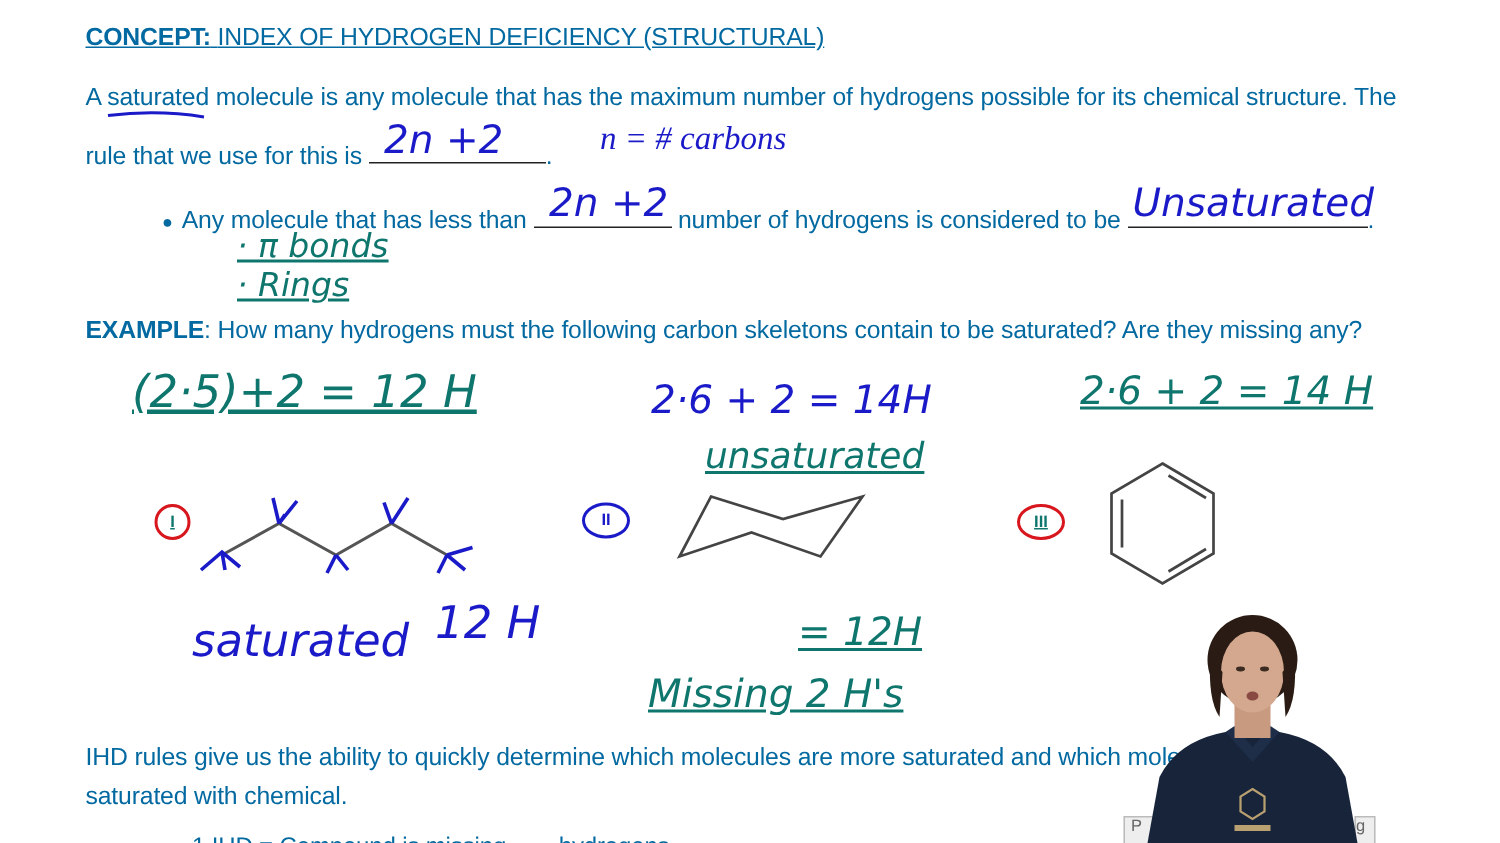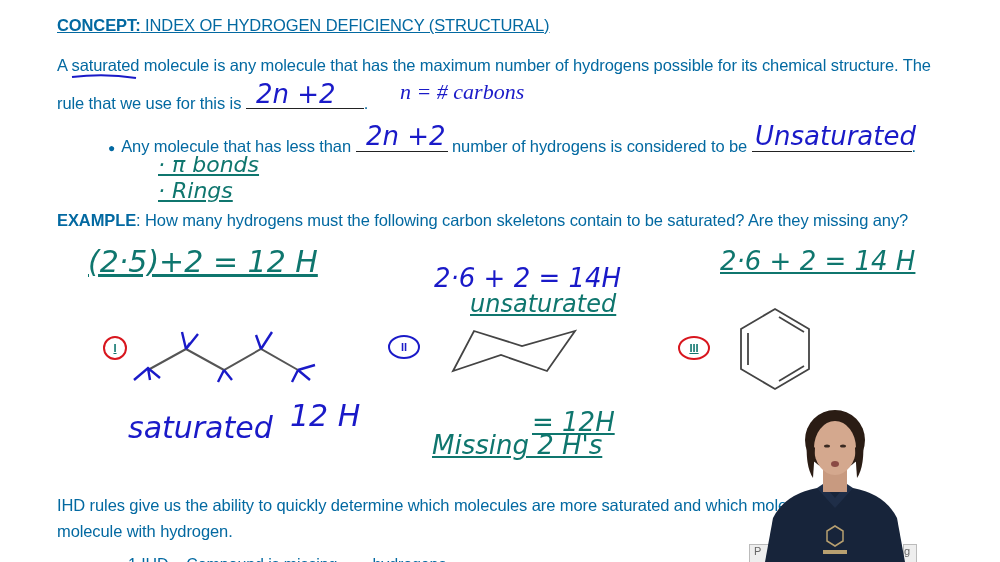--- a/index.html
+++ b/index.html
@@ -45,21 +45,21 @@
 <div class="abs hw blue" style="left:755px; top:121px; font-size:26px;">Unsaturated</div>
 
 <div class="abs hw red" style="left:158px; top:152px; font-size:22px;">· π bonds</div>
 <div class="abs hw red" style="left:158px; top:178px; font-size:22px;">· Rings</div>
 
 <div class="abs printed" style="left:57px; top:211px;">
   <b>EXAMPLE</b><span>: How many hydrogens must the following carbon skeletons contain to be saturated? Are they missing any?</span>
 </div>
 
 <div class="abs hw red" style="left:88px; top:244px; font-size:30px;">(2·5)+2 = 12 H</div>
-<div class="abs hw blue" style="left:434px; top:252px; font-size:26px;margin-top:11px;">2·6 + 2 = 14H</div>
+<div class="abs hw blue" style="left:434px; top:252px; font-size:26px;">2·6 + 2 = 14H</div>
 <div class="abs hw red" style="left:720px; top:246px; font-size:26px;">2·6 + 2 = 14 H</div>
 
 <div class="numcircle red" style="left:103px; top:336px; width:20px; height:20px; border-color:#d8161e;">I</div>
 <div class="numcircle blue" style="left:388px; top:335px; width:28px; height:20px; border-color:#1a1ac8;">II</div>
 <div class="numcircle red" style="left:678px; top:336px; width:28px; height:20px; border-color:#d8161e;">III</div>
 
 <svg class="abs" style="left:120px; top:310px;" width="210" height="80">
   <polyline points="28,60 66,39 104,60 141,39 178,60" fill="none" stroke="#555" stroke-width="2"></polyline>
   <g stroke="#1a1ac8" stroke-width="2.4" fill="none">
     <path d="M14,70 L28,58 L40,68 M28,58 L30,70"></path>
@@ -70,33 +70,33 @@
   </g>
 </svg>
 <div class="abs hw blue" style="left:128px; top:410px; font-size:30px;">saturated</div>
 <div class="abs hw blue" style="left:290px; top:398px; font-size:30px;">12 H</div>
 
 <svg class="abs" style="left:450px; top:325px;" width="130" height="55">
   <polygon points="24,6 72,21 125,6 97,46 51,30 3,46" fill="none" stroke="#444" stroke-width="1.8"></polygon>
 </svg>
 <div class="abs hw red" style="left:470px; top:290px; font-size:24px;">unsaturated</div>
 <div class="abs hw red" style="left:532px; top:392px; font-size:26px;margin-top:15px;">= 12H</div>
-<div class="abs hw red" style="left:432px; top:430px; font-size:26px;">Missing 2 H's</div>
+<div class="abs hw red" style="left:432px; top:448px; font-size:26px;">Missing 2 H's</div>
 
 <svg class="abs" style="left:735px; top:305px;" width="80" height="90">
   <g stroke="#444" stroke-width="1.8" fill="none">
     <polygon points="40,4 74,24 74,64 40,84 6,64 6,24"></polygon>
     <line x1="44" y1="12" x2="69" y2="27"></line>
     <line x1="13" y1="28" x2="13" y2="60"></line>
     <line x1="44" y1="76" x2="69" y2="61"></line>
   </g>
 </svg>
 
 <div class="abs printed" style="left:57px; top:496px;">IHD rules give us the ability to quickly determine which molecules are more saturated and which molecu</div>
-<div class="abs printed" style="left:57px; top:522px;">molecule with hydrogen.</div>
+<div class="abs printed" style="left:57px; top:522px;">saturated with chemical.</div>
 <div class="abs printed" style="left:128px; top:556px; font-size:16px;">1 IHD = Compound is missing ___ hydrogens</div>
 
 <div class="presenter">
   <div class="abs" style="left:-6px; top:136px; width:28px; height:20px; background:#eee; border:1px solid #bbb; font-size:11px; color:#666; padding-left:4px; box-sizing:border-box;">P</div>
   <div class="abs" style="left:148px; top:136px; width:14px; height:20px; background:#eee; border:1px solid #bbb; font-size:11px; color:#666; box-sizing:border-box;">g</div>
   <svg width="160" height="154" style="position:absolute; left:0; top:0;">
 
     <path d="M10,154 L18,110 Q30,86 62,80 L98,80 Q130,86 142,110 L150,154 Z" fill="#17243a"></path>
 
     <path d="M62,80 L80,100 L98,80 L92,76 L80,90 L68,76 Z" fill="#1f2e48"></path>

